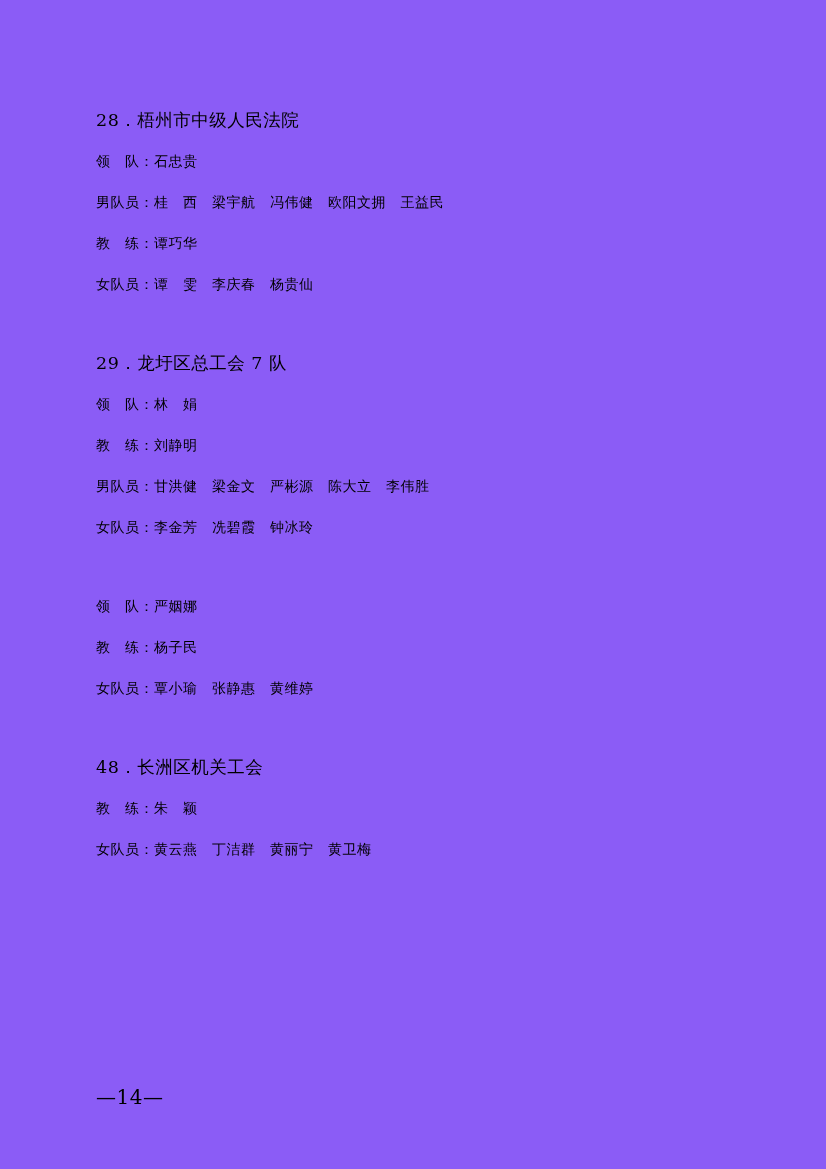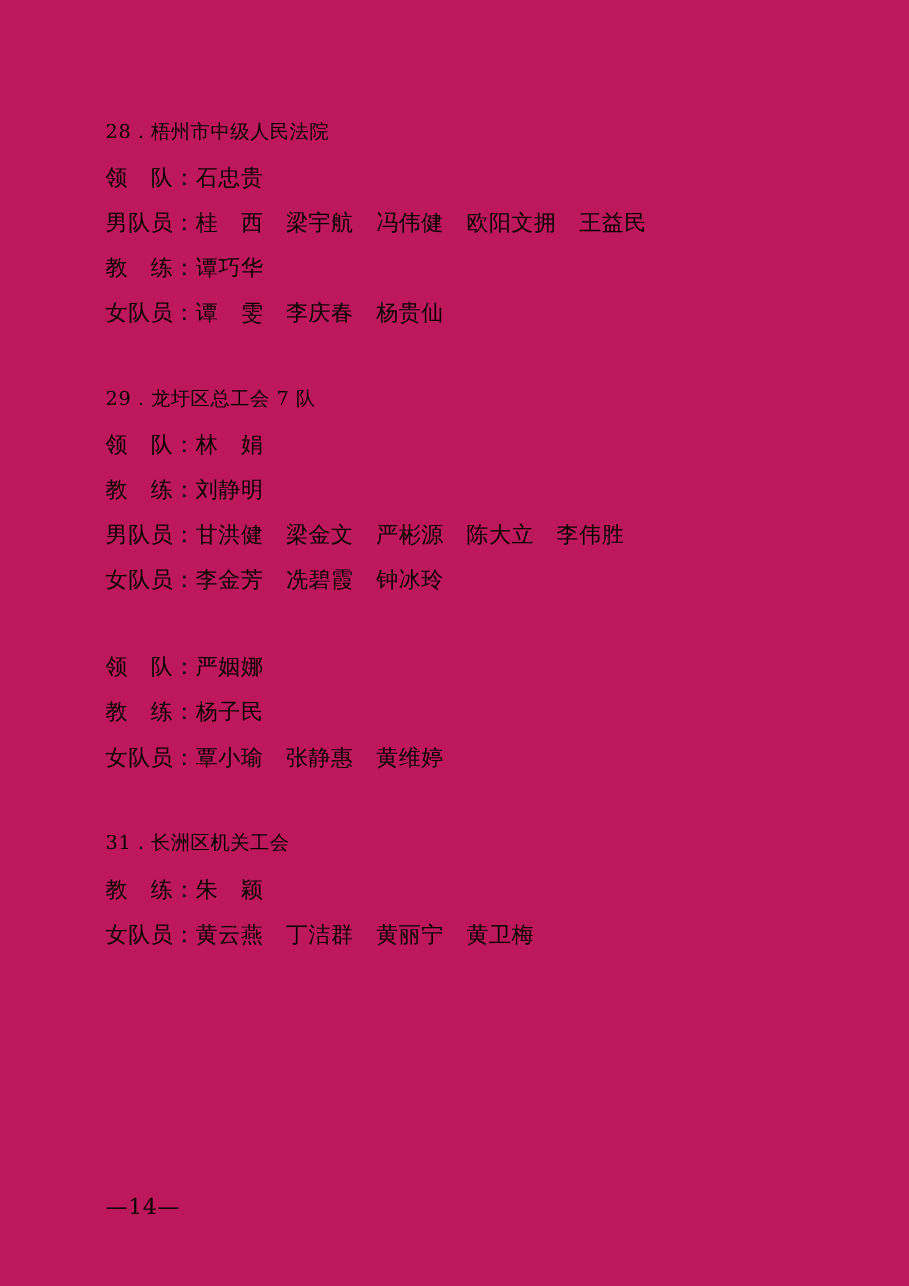--- a/index.html
+++ b/index.html
@@ -8,41 +8,41 @@
     background: #ffffff;
   }
   body {
     font-family: "DejaVu Serif", "Liberation Serif", serif;
     color: #000000;
   }
   .page {
     position: relative;
     width: 826px;
     height: 1169px;
-    background: #be185d;
+    background: #8b5cf6;
     box-sizing: border-box;
     overflow: hidden;
   }
   .content {
     position: absolute;
     left: 96px;
     top: 100px;
     width: 636px;
   }
   .team-block {
     margin-bottom: 38px;
   }
   .team-title {
     font-size: 17.5px;
     line-height: 41px;
     white-space: pre;
     letter-spacing: 0.5px;
   }
   .row {
-    font-size: 20px;
+    font-size: 14px;
     line-height: 41px;
     white-space: pre;
     letter-spacing: 0.5px;
   }
   .row .label {
     display: inline;
   }
   .row .value {
     display: inline;
   }
@@ -77,21 +77,21 @@
       <div class="row"><span class="label">女队员：</span><span class="value">李金芳　冼碧霞　钟冰玲</span></div>
     </div>
 
     <div class="team-block">
       <div class="row"><span class="label">领　队：</span><span class="value">严姻娜</span></div>
       <div class="row"><span class="label">教　练：</span><span class="value">杨子民</span></div>
       <div class="row"><span class="label">女队员：</span><span class="value">覃小瑜　张静惠　黄维婷</span></div>
     </div>
 
     <div class="team-block">
-      <div class="team-title">31．长洲区机关工会</div>
+      <div class="team-title">48．长洲区机关工会</div>
       <div class="row"><span class="label">教　练：</span><span class="value">朱　颖</span></div>
       <div class="row"><span class="label">女队员：</span><span class="value">黄云燕　丁洁群　黄丽宁　黄卫梅</span></div>
     </div>
 
   </div>
 
   <div class="page-number">—14—</div>
 </div>
 
 </body></html>

